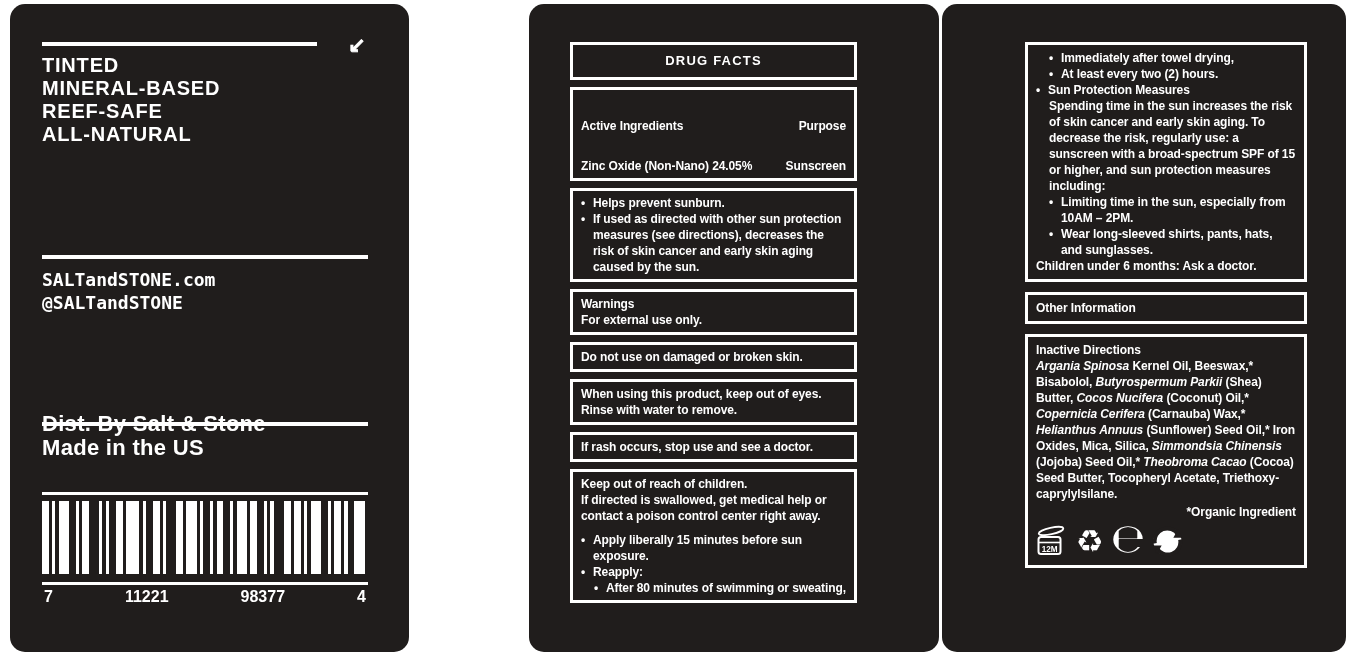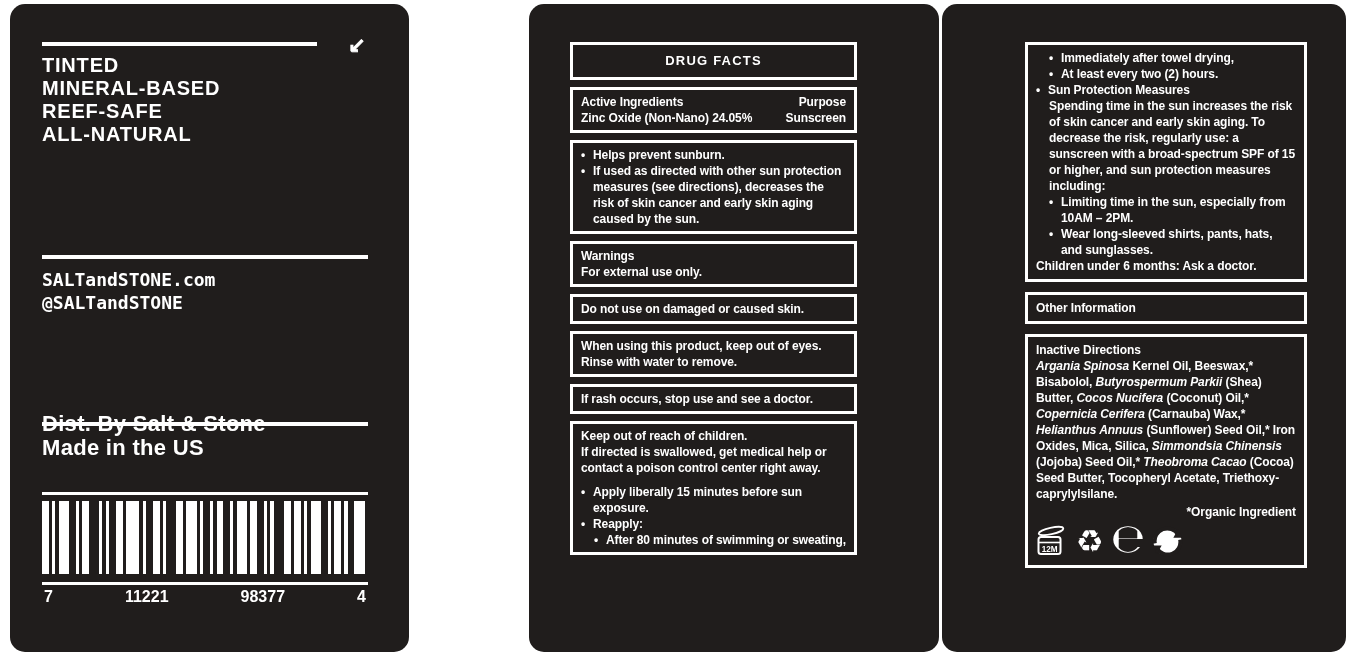--- a/index.html
+++ b/index.html
@@ -25,21 +25,21 @@
   #bc-line-bot{left:32px;top:578px;width:326px;height:3px;}
   #digits{position:absolute;left:32px;top:584px;width:326px;display:flex;justify-content:space-between;font-size:16px;font-weight:bold;padding:0 2px;box-sizing:border-box;}
 
   
   .col{position:absolute;top:38px;}
   #col-mid{left:41px;width:287px;}
   #col-right{left:83px;width:282px;}
   .dfbox{border:3px solid #fff;box-sizing:border-box;width:287px;padding:4px 8px;margin-bottom:7px;font-size:12px;font-weight:bold;line-height:16px;letter-spacing:-0.1px;}
   .rbox{border:3px solid #fff;box-sizing:border-box;width:282px;padding:5px 8px;margin-bottom:10px;font-size:12px;font-weight:bold;line-height:16px;letter-spacing:-0.1px;}
   .df-title{text-align:center;letter-spacing:1.2px;padding:8px 8px;font-size:13px;}
-  .tworow{display:flex;justify-content:space-between;}
+  .tworow{display:flex;justify-content:space-between;margin-top:24px;}
   .brow{display:flex;}
   .brow .b{width:12px;flex:none;}
   .sub{margin-left:13px;}
   .gap8{height:8px;}
   .it{font-style:italic;}
   #organic{text-align:right;margin-top:2px;}
   #icon-row{display:flex;align-items:center;gap:7px;margin:4px 0 2px 0;height:34px;}
   .glyph{font-family:"DejaVu Sans",sans-serif;font-weight:bold;}
   #recycle-glyph{font-size:31px;line-height:30px;}
   #emark-glyph{font-size:40px;line-height:30px;margin-top:-6px;}
@@ -103,21 +103,21 @@
             <span>If used as directed with other sun protection measures (see directions), decreases the risk of skin cancer and early skin aging caused by the sun.</span>
           </div>
         </div>
     </div>
 
     <div class="dfbox">
       <div>Warnings</div>
       <div>For external use only.</div>
     </div>
 
-    <div id="warning-boxes" style="display:contents"><div class="dfbox">Do not use on damaged or caused skin.</div><div class="dfbox">When using this product, keep out of eyes. Rinse with water to remove.</div><div class="dfbox">If rash occurs, stop use and see a doctor.</div></div>
+    <div id="warning-boxes" style="display:contents"><div class="dfbox">Do not use on damaged or broken skin.</div><div class="dfbox">When using this product, keep out of eyes. Rinse with water to remove.</div><div class="dfbox">If rash occurs, stop use and see a doctor.</div></div>
 
     <div class="dfbox">
       <div>Keep out of reach of children.</div>
       <div>If directed is swallowed, get medical help or contact a poison control center right away.</div>
       <div class="gap8"></div>
       <div id="directions-bullets">
           <div class="brow">
             <span class="b">•</span>
             <span>Apply liberally 15 minutes before sun exposure.</span>
           </div>

